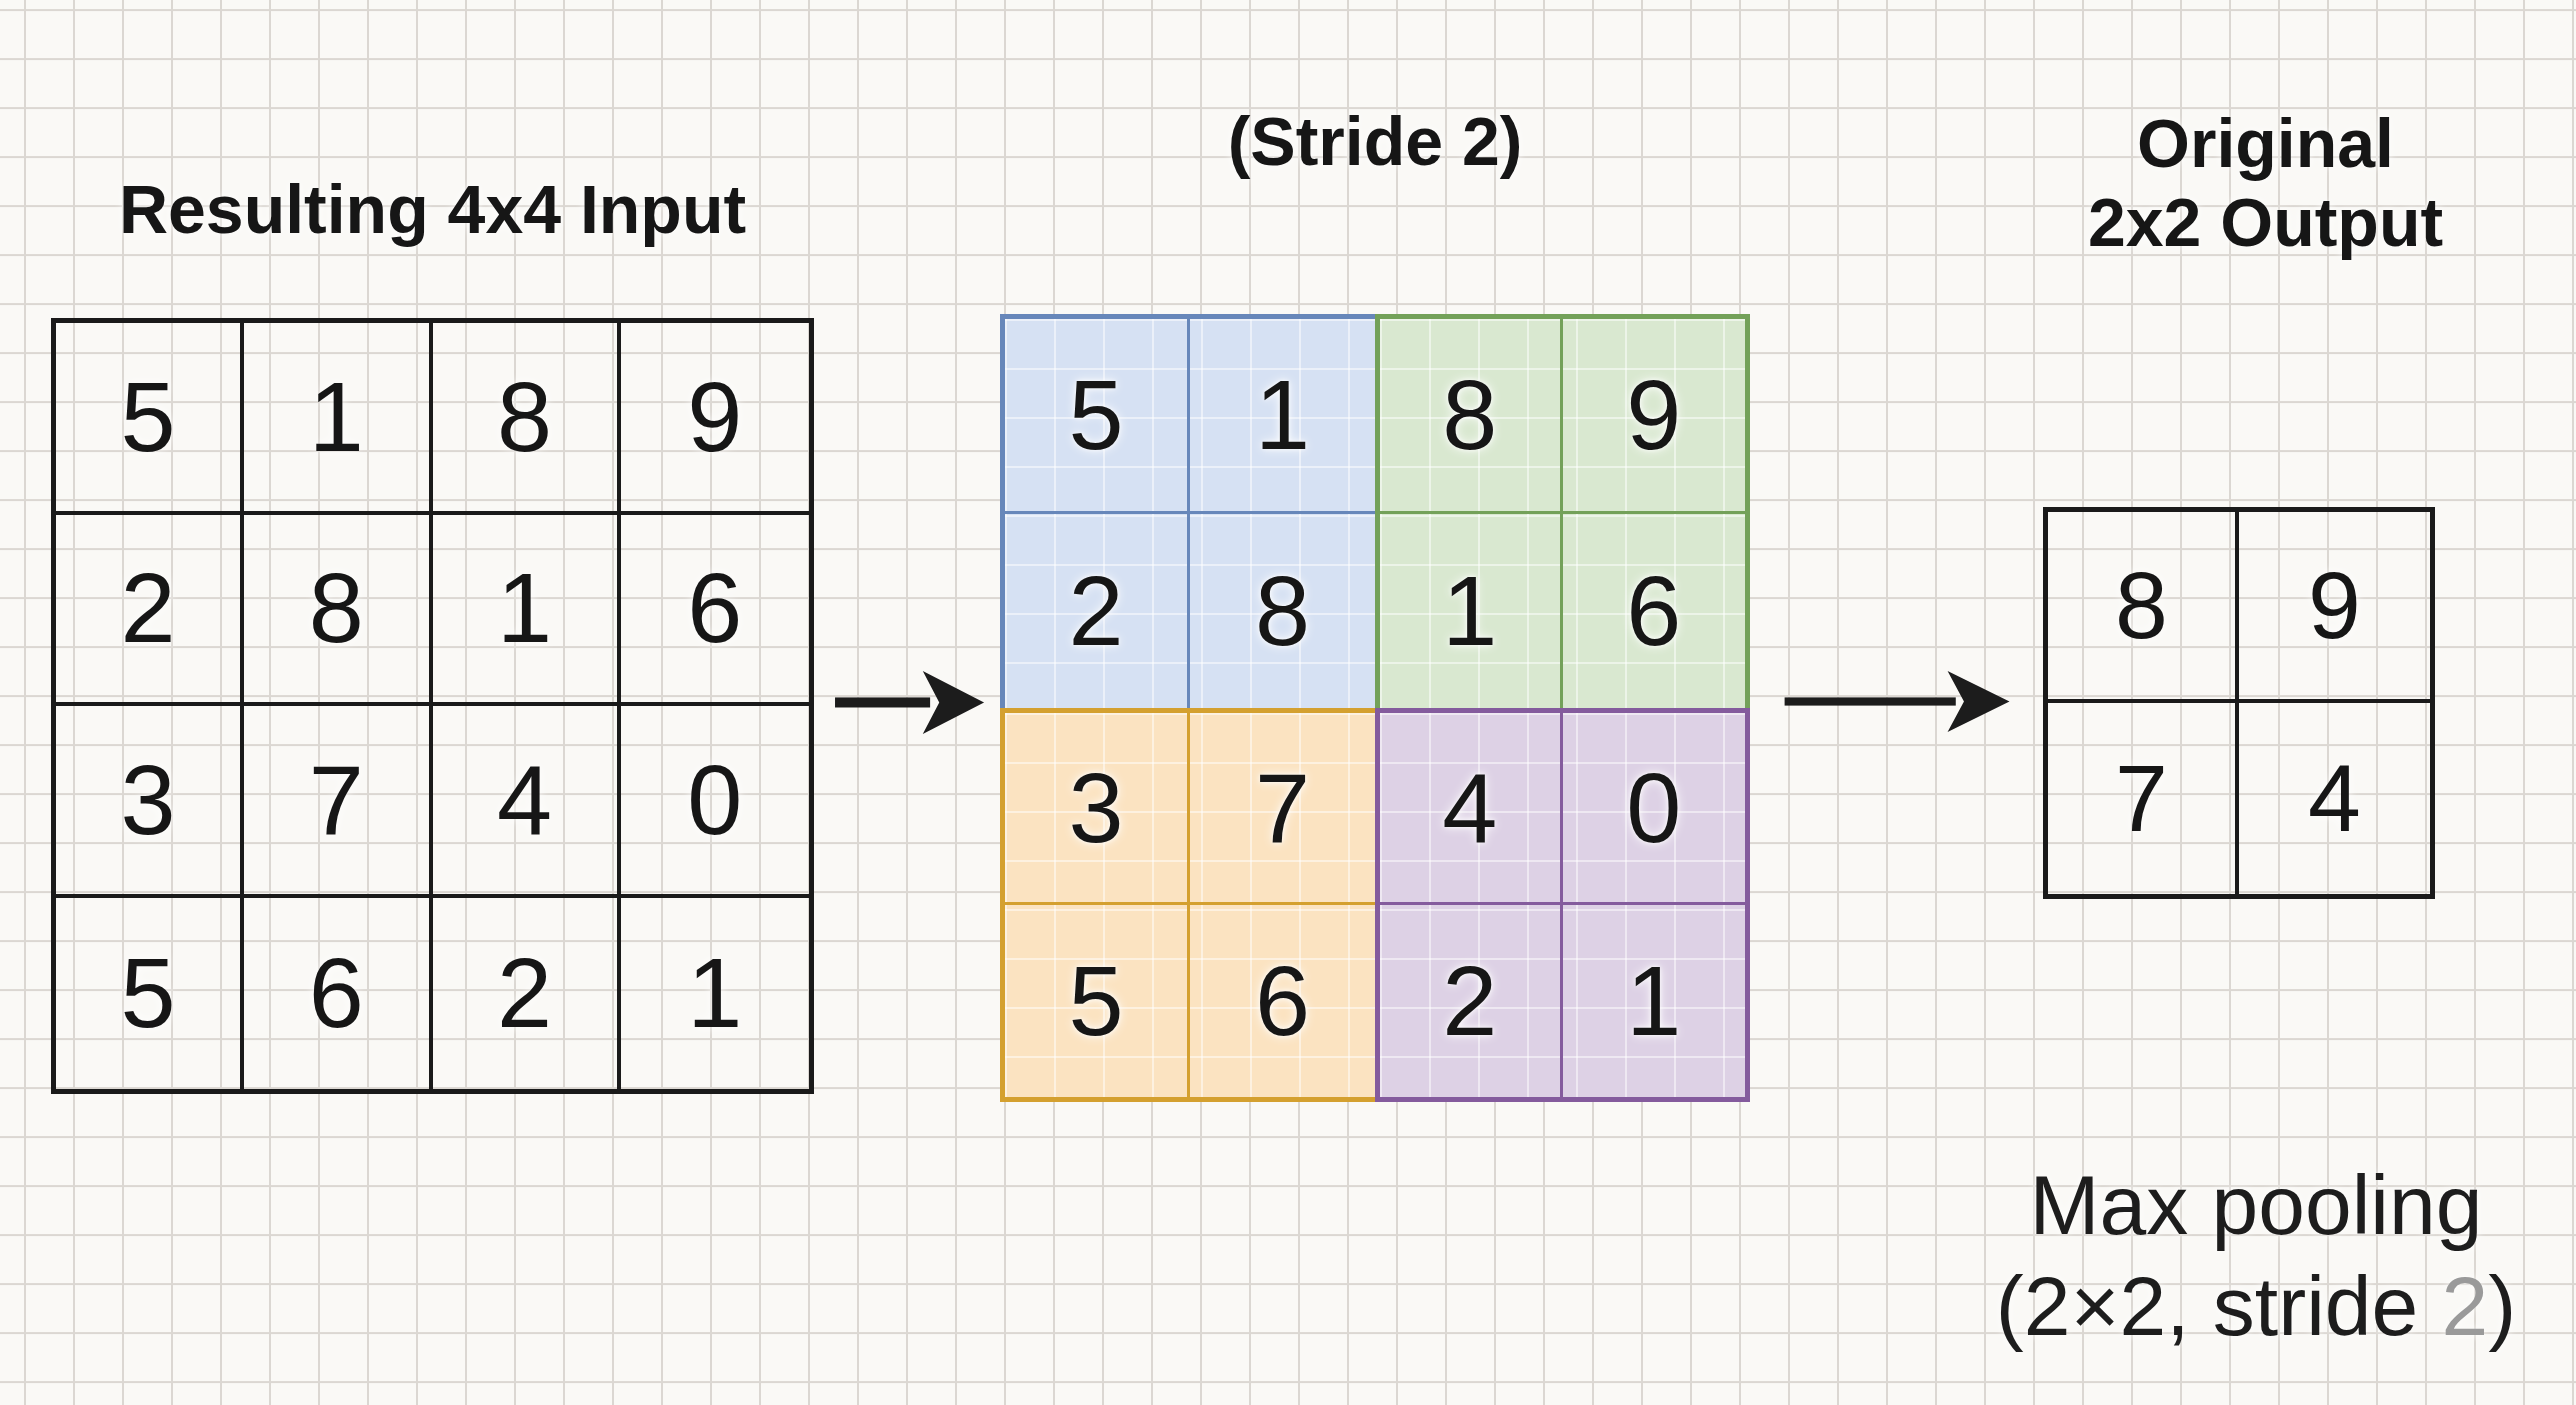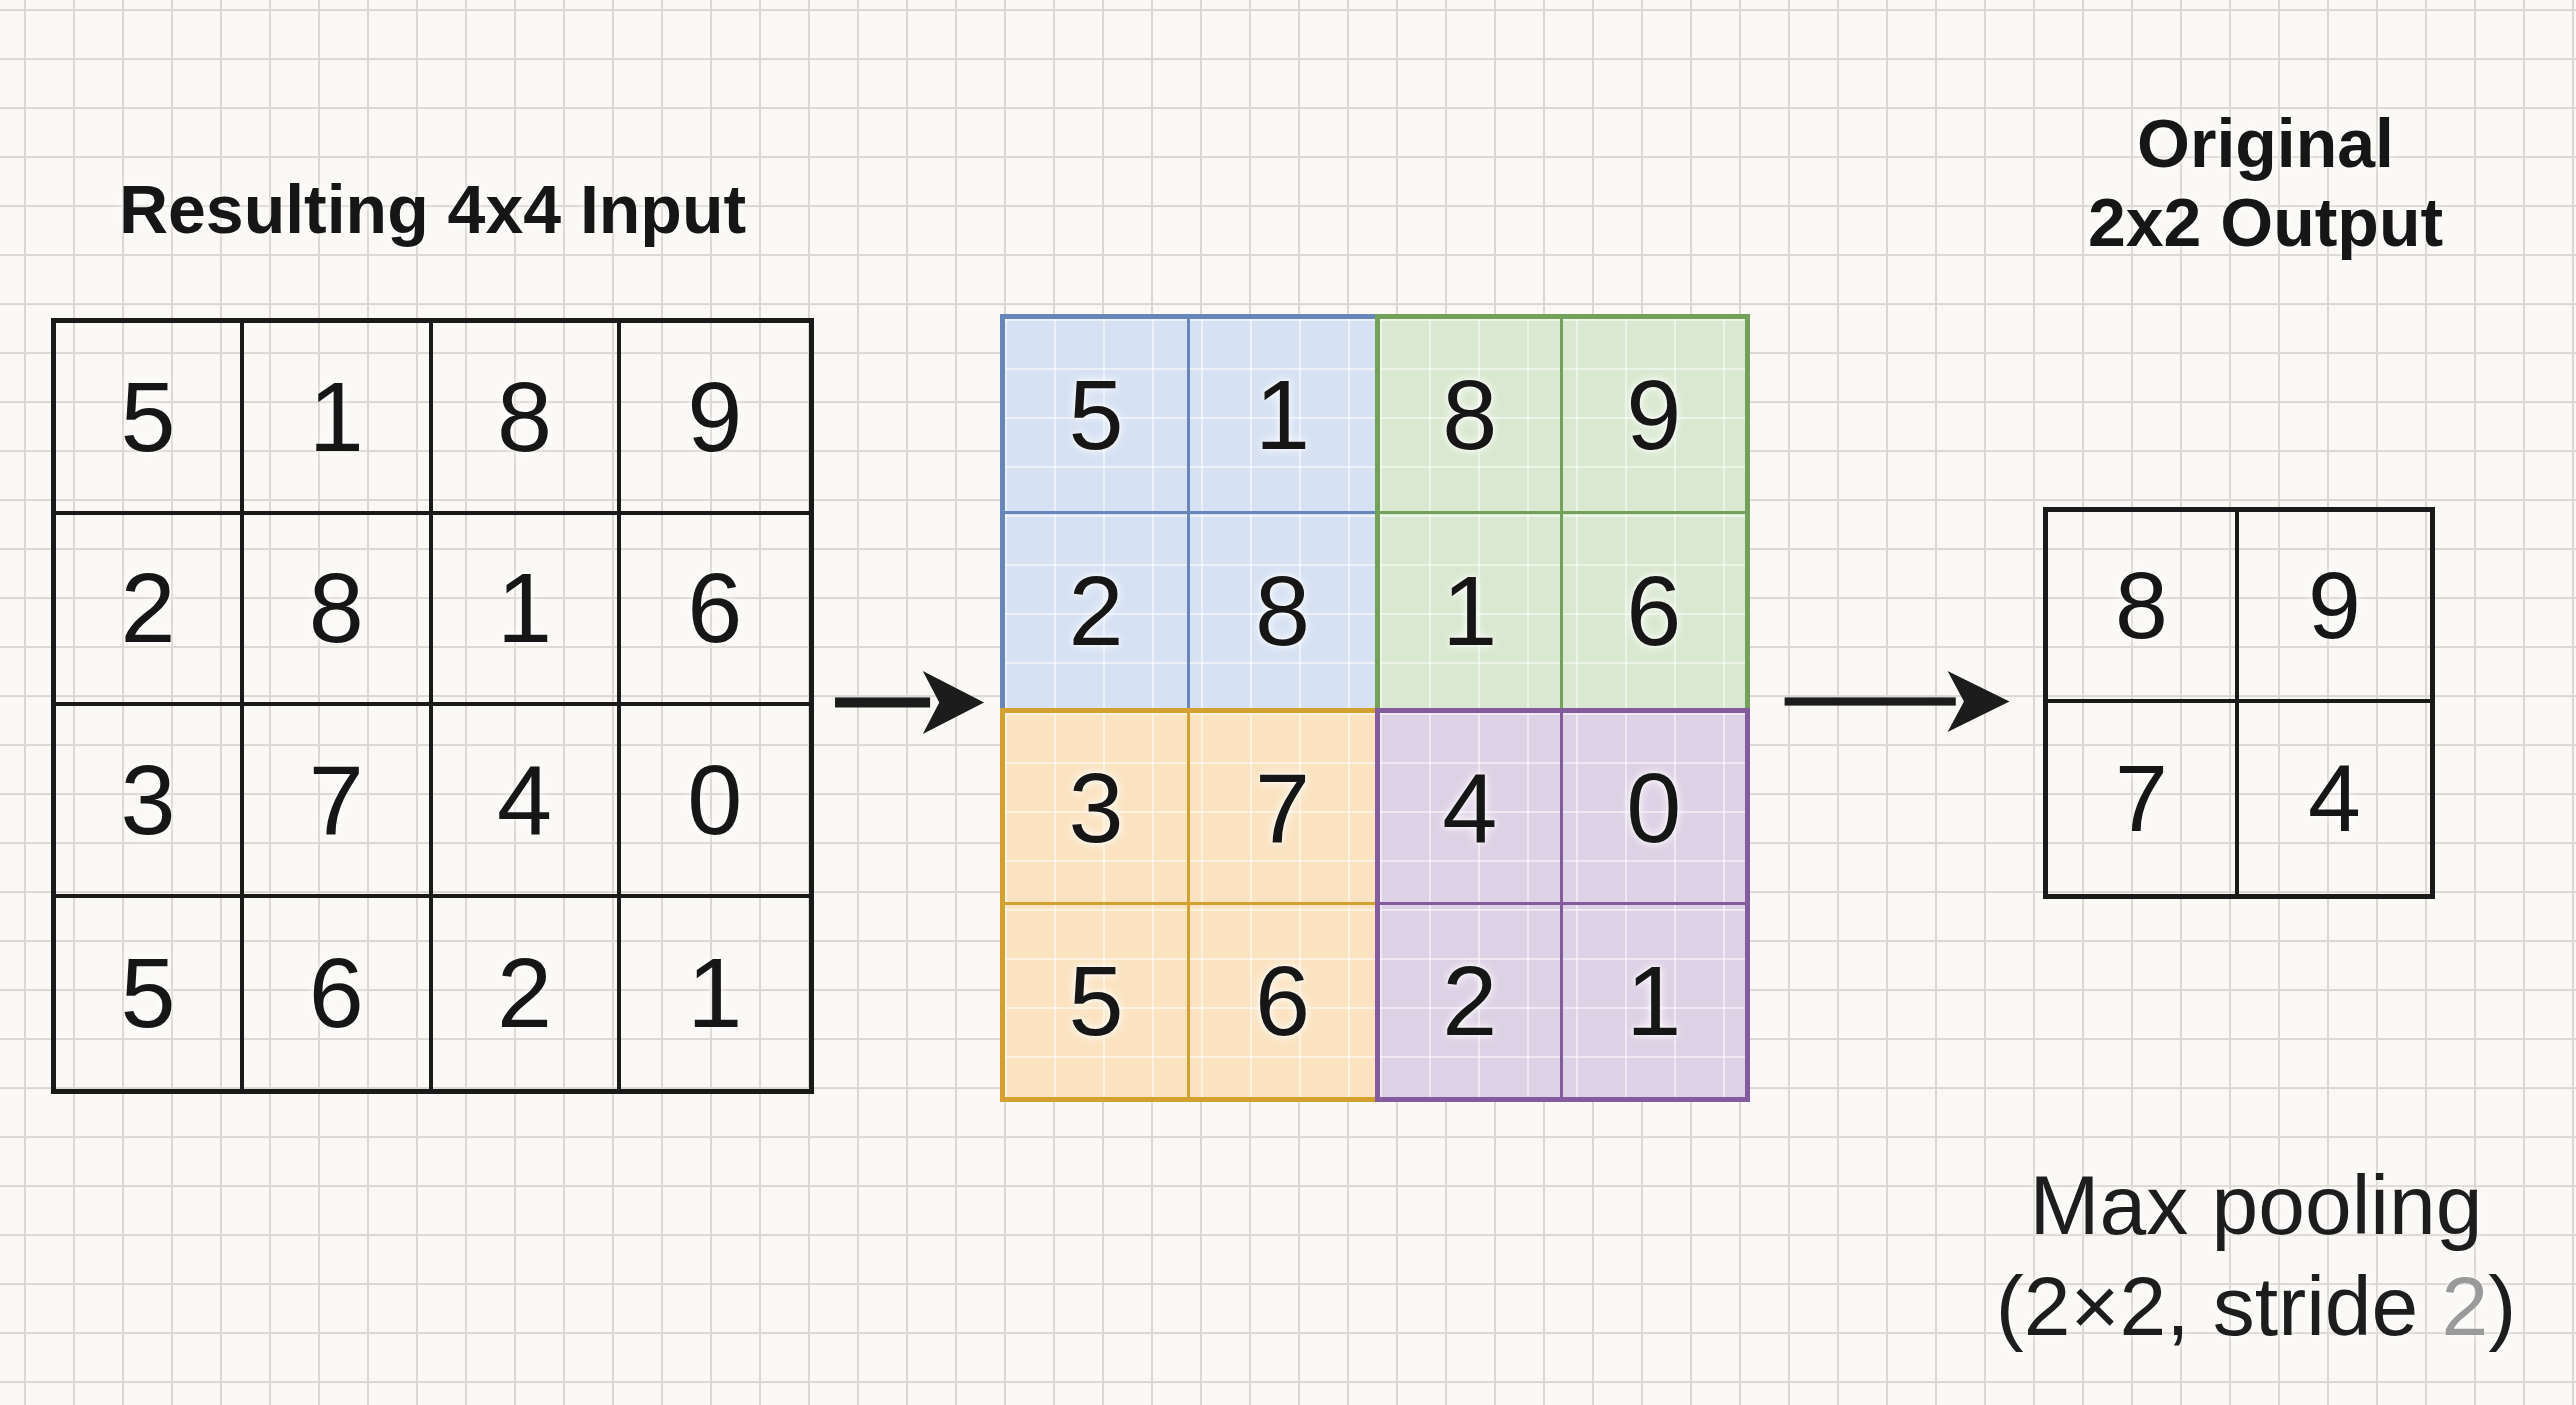--- a/index.html
+++ b/index.html
@@ -85,20 +85,21 @@
   }
 </style>
 </head>
 <body>
 
 <div class="canvas">
 
   <div class="title" style="left:51px;width:763px;top:170px">Resulting 4x4 Input</div>
 
   <div class="title" style="left:1000px;width:750px;top:102px">
+    <div>(Stride 2)</div>
   </div>
 
   <div class="title" style="left:1991px;width:549px;top:104px">
     <div>Original</div>
     <div>2x2 Output</div>
   </div>
 
   <div class="bw-grid" id="input-grid" style="left:51px;top:318px;width:763px;height:776px">
       <div class="cell">5</div>
       <div class="cell">1</div>

